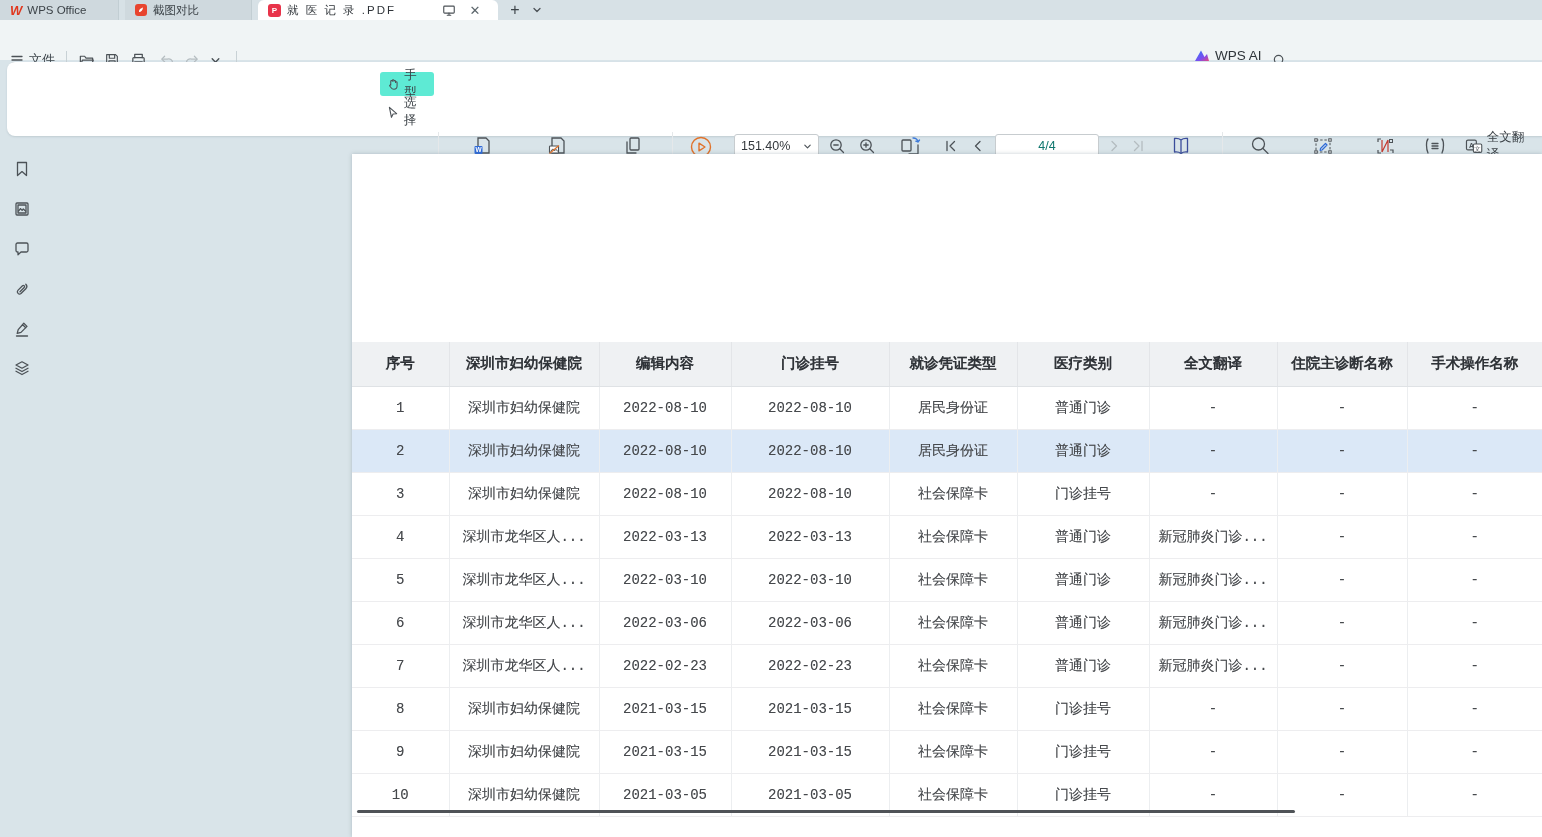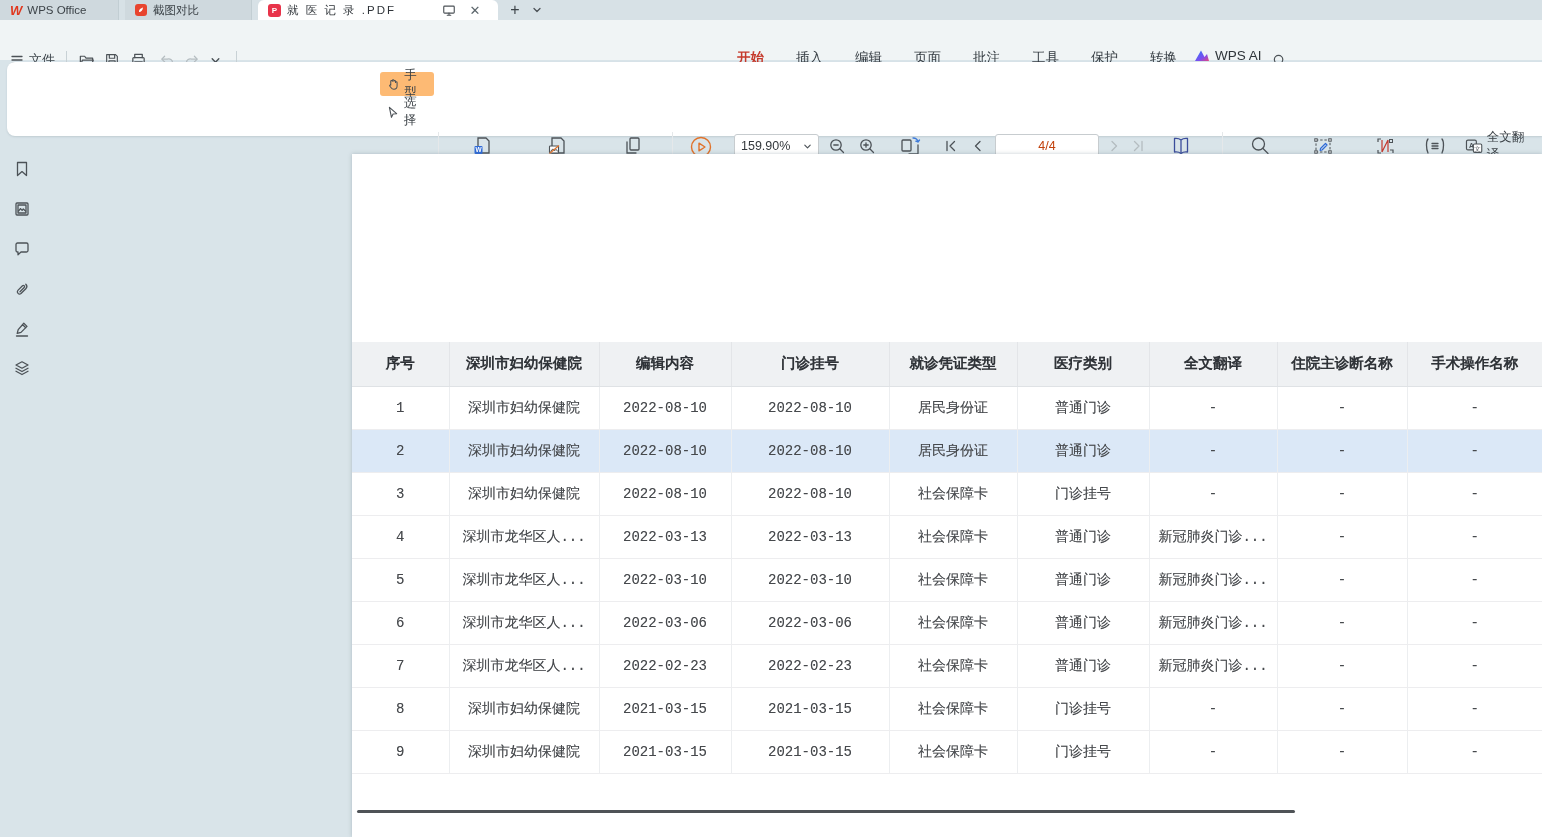--- a/index.html
+++ b/index.html
@@ -28,30 +28,30 @@
   .menu-items { position:absolute; left:736px; top:27px; display:flex; gap:30px; }
   .menu-item { font-size:13.5px; color:#333a40; padding:2px 1px 6px; position:relative; cursor:default; }
   .menu-item.active { color:#c5392b; font-weight:bold; }
   .menu-item.active::after { content:""; position:absolute; left:0; right:0; bottom:0; height:2px; background:#c5392b; }
   .ai-item { position:absolute; left:1194px; top:28px; display:flex; align-items:center; gap:5px; font-size:13.5px; color:#2f353a; }
 
   
   #toolbar { left:7px; top:62px; width:1535px; height:74px; background:#ffffff; border-radius:8px 0 0 8px;
              box-shadow:0 1px 2px rgba(80,100,110,.18); }
   .tsep { position:absolute; top:70px; width:1px; height:56px; background:#e5e8ea; }
-  .pill { background:#fdba74; border-radius:3px;justify-content:flex-end; }
+  .pill { background:#5eead4; border-radius:3px;justify-content:flex-end; }
   .smallbtn { position:absolute; height:24px; display:flex; align-items:center; gap:4px; padding:0 6px;
               font-size:12.5px; color:#3b4146; }
   .bigbtn { position:absolute; top:70px; height:56px; display:flex; flex-direction:column; align-items:center;
             justify-content:space-between; padding:3px 2px 4px; font-size:12.5px; color:#3b4146; }
   .bigbtn .lbl { display:flex; align-items:center; gap:2px; white-space:nowrap; }
   .combo { position:absolute; border:1px solid #c7cccf; border-radius:3px; background:#fff; display:flex;
            align-items:center; justify-content:space-between; padding:0 6px; font-size:12.5px; color:#33383c; }
   .pagebox { position:absolute; border:1px solid #c7cccf; border-radius:3px; background:#fff; display:flex;
-             align-items:center; justify-content:center; font-size:12.5px; color:#c2410c; }
+             align-items:center; justify-content:center; font-size:12.5px; color:#0f766e; }
   .navbtn { position:absolute; width:20px; height:20px; display:flex; align-items:center; justify-content:center; }
 
   svg.ic { stroke:#4c5257; fill:none; stroke-width:1.3; stroke-linecap:round; stroke-linejoin:round; }
   svg.ic.dis { stroke:#b4bcc0; }
 
   
   .side-ic { position:absolute; left:13px; width:18px; height:18px; }
 
   
   #page { left:352px; top:154px; width:1190px; height:683px; background:#ffffff;
@@ -142,30 +142,20 @@
           <path d="M11 4.5 L14 7.5 L11 10.5"></path>
         </svg>
     </div>
     <div class="qitem" style="left:210px;">
       <svg class="ic" width="11" height="11" viewBox="0 0 10 10">
           <path d="M2 3.5 L5 6.5 L8 3.5"></path>
         </svg>
     </div>
     <div class="vsep-s" style="left:236px;"></div>
 
-    <div class="menu-items">
-        <div class="menu-item active">开始</div>
-        <div class="menu-item">插入</div>
-        <div class="menu-item">编辑</div>
-        <div class="menu-item">页面</div>
-        <div class="menu-item">批注</div>
-        <div class="menu-item">工具</div>
-        <div class="menu-item">保护</div>
-        <div class="menu-item">转换</div>
-      </div>
 
     <div class="ai-item">
       <svg width="16" height="14" viewBox="0 0 16 14">
         <defs>
             <linearGradient id="aig" x1="0" y1="0" x2="1" y2="1">
           <stop offset="0" stop-color="#2a7bf6"></stop>
               <stop offset=".6" stop-color="#7a4df0"></stop>
               <stop offset="1" stop-color="#e8467c"></stop>
         </linearGradient>
           </defs>
@@ -241,21 +231,21 @@
       <svg width="24" height="24" viewBox="0 0 24 24">
         <circle cx="12" cy="12" r="9.5" stroke="#e0722b" fill="none" stroke-width="1.4"></circle>
         <path d="M10 8.2 L16 12 L10 15.8 Z" fill="none" stroke="#e0722b" stroke-width="1.4" stroke-linejoin="round"></path>
       </svg>
       <span class="lbl">
           <span>播放</span>
         </span>
     </div>
 
     <div class="combo" style="left:727px;top:72px;width:85px;height:24px;">
-      <span>159.90%</span>
+      <span>151.40%</span>
       <svg class="ic" width="9" height="9" viewBox="0 0 10 10">
           <path d="M2 3.5 L5 6.5 L8 3.5"></path>
         </svg>
     </div>
     <div class="navbtn" style="left:820px;top:74px;">
       <svg class="ic" width="18" height="18" viewBox="0 0 18 18">
           <circle cx="8" cy="8" r="5.2"></circle>
           <path d="M12 12 L15.5 15.5 M5.8 8 h4.4"></path>
         </svg>
     </div>
@@ -587,18 +577,29 @@
             <td>9</td>
             <td>深圳市妇幼保健院</td>
             <td>2021-03-15</td>
             <td>2021-03-15</td>
             <td>社会保障卡</td>
             <td>门诊挂号</td>
             <td>-</td>
             <td>-</td>
             <td>-</td>
           </tr>
+          <tr>
+            <td>10</td>
+            <td>深圳市妇幼保健院</td>
+            <td>2021-03-05</td>
+            <td>2021-03-05</td>
+            <td>社会保障卡</td>
+            <td>门诊挂号</td>
+            <td>-</td>
+            <td>-</td>
+            <td>-</td>
+          </tr>
         </tbody>
     </table>
   </div>
   <div id="scrollbar-line" class="abs"></div>
 
 </div>
 
 </body></html>

